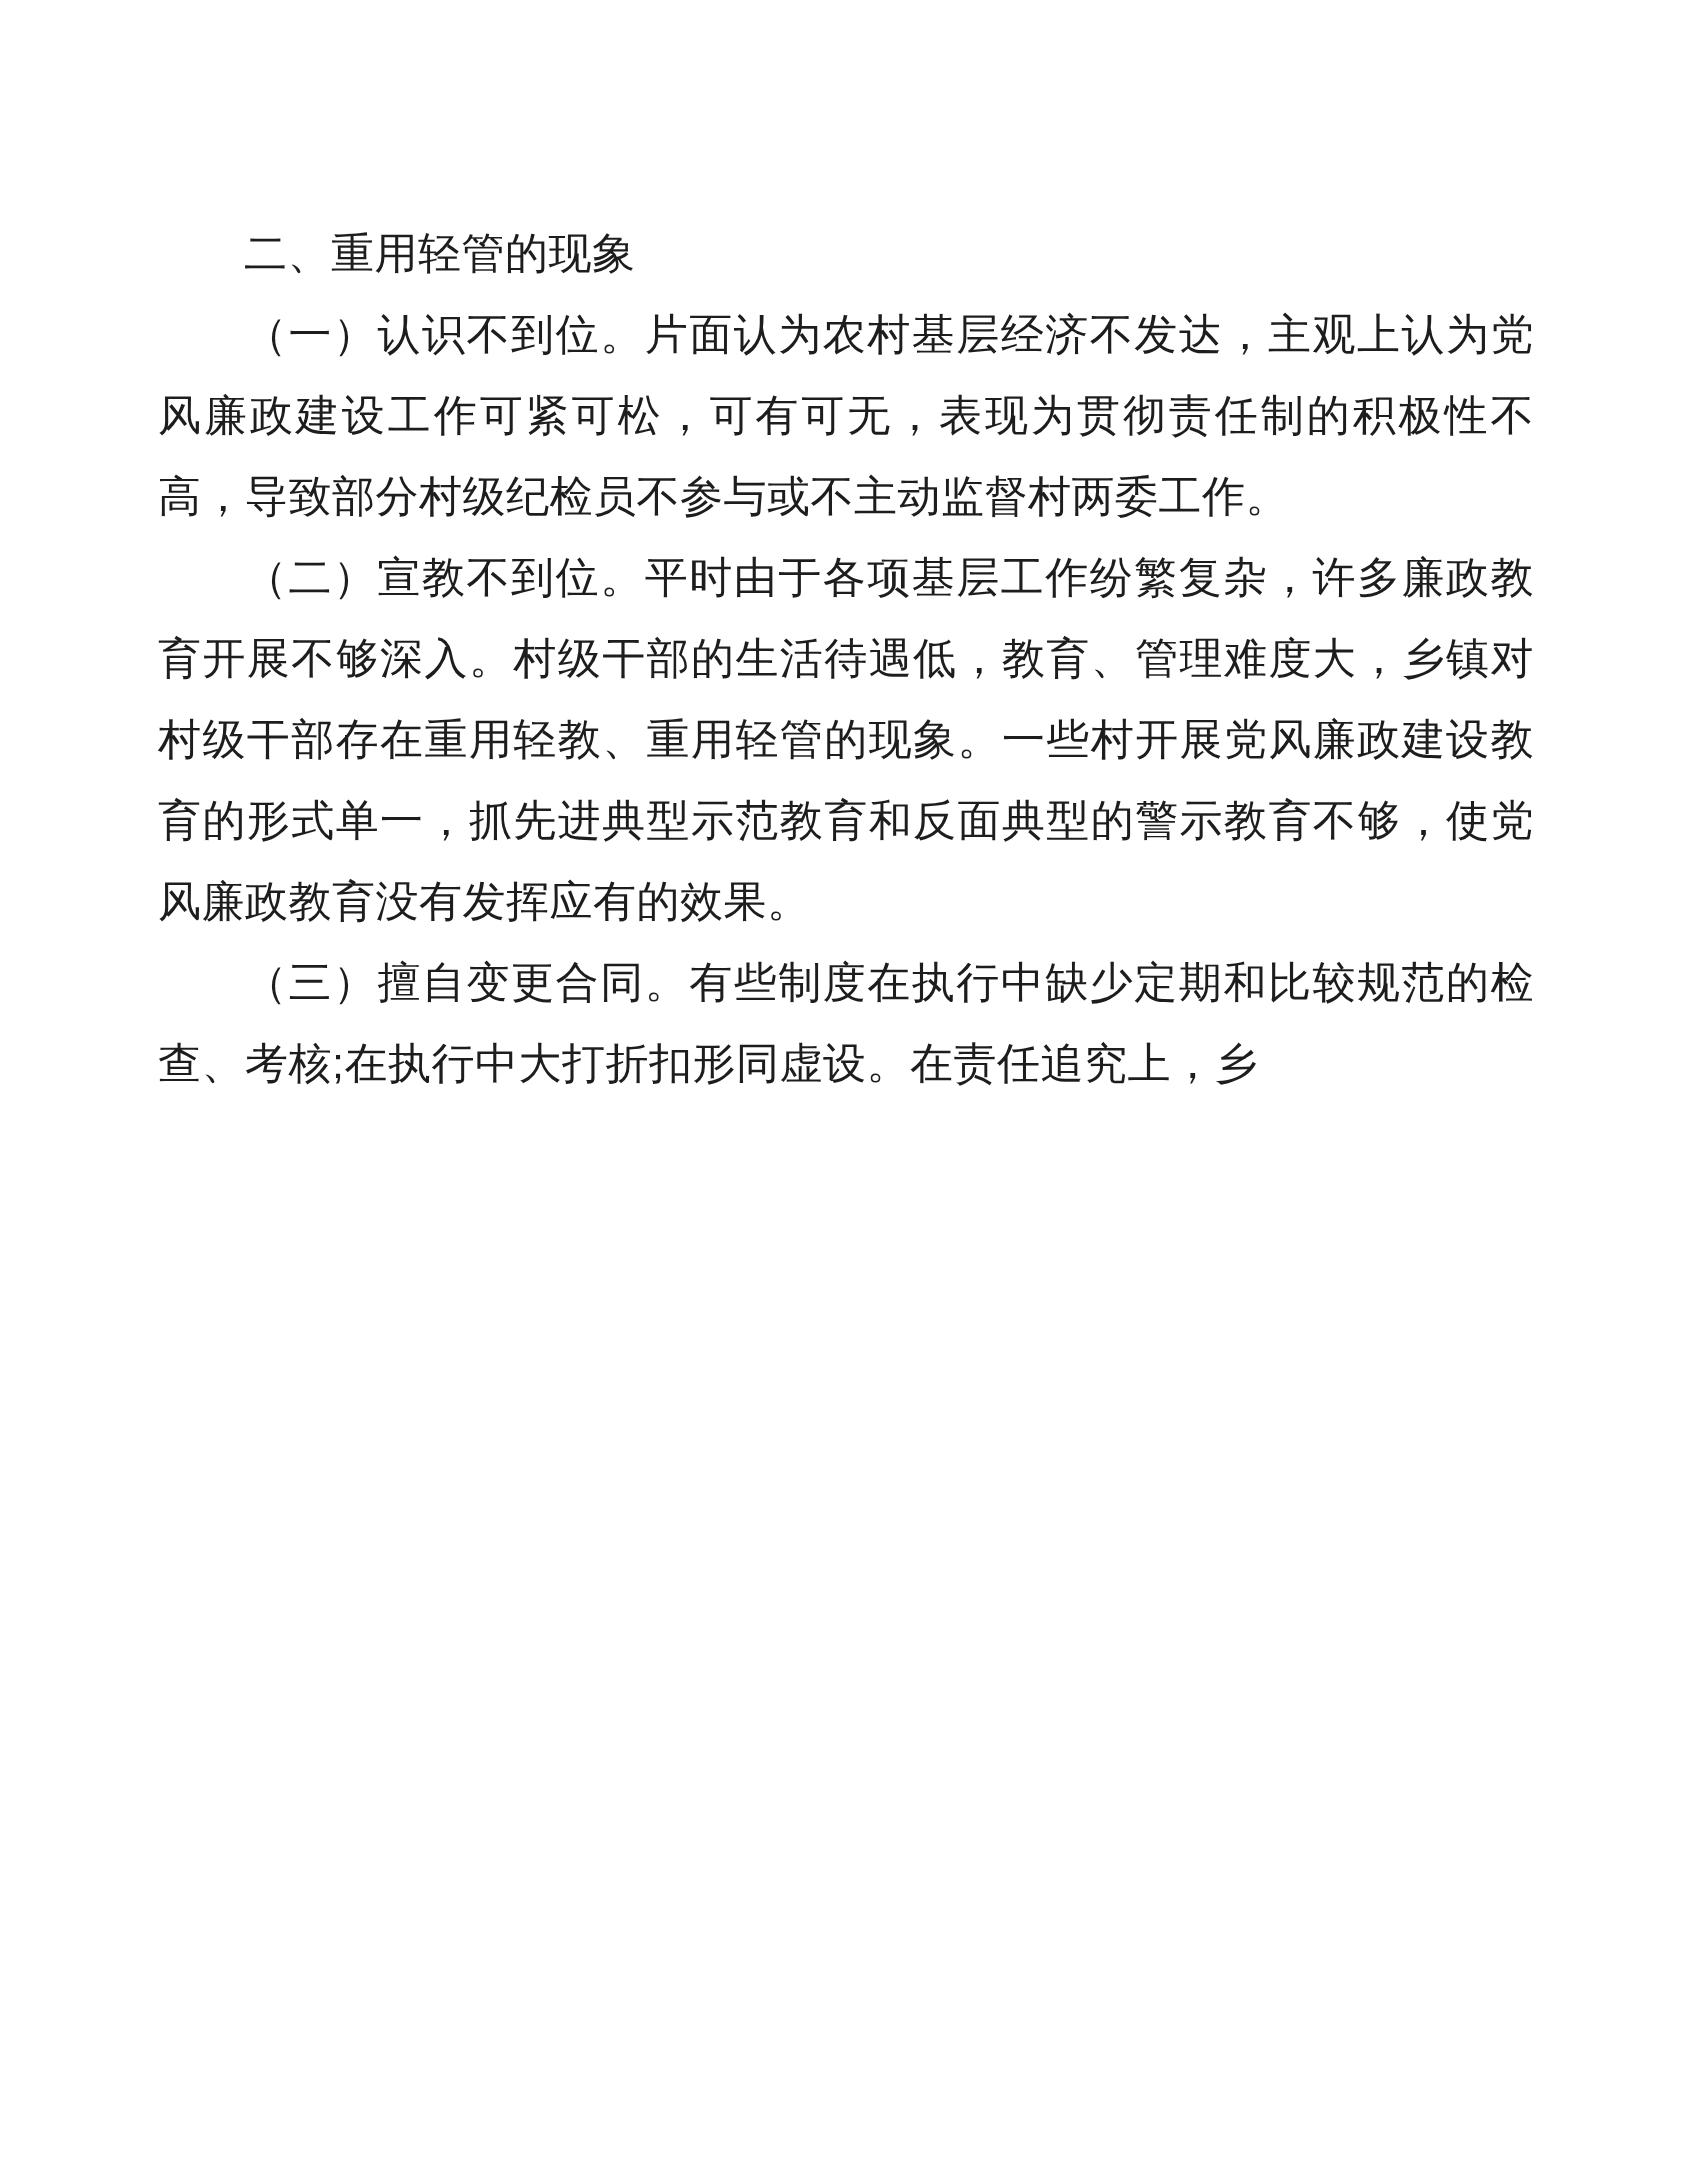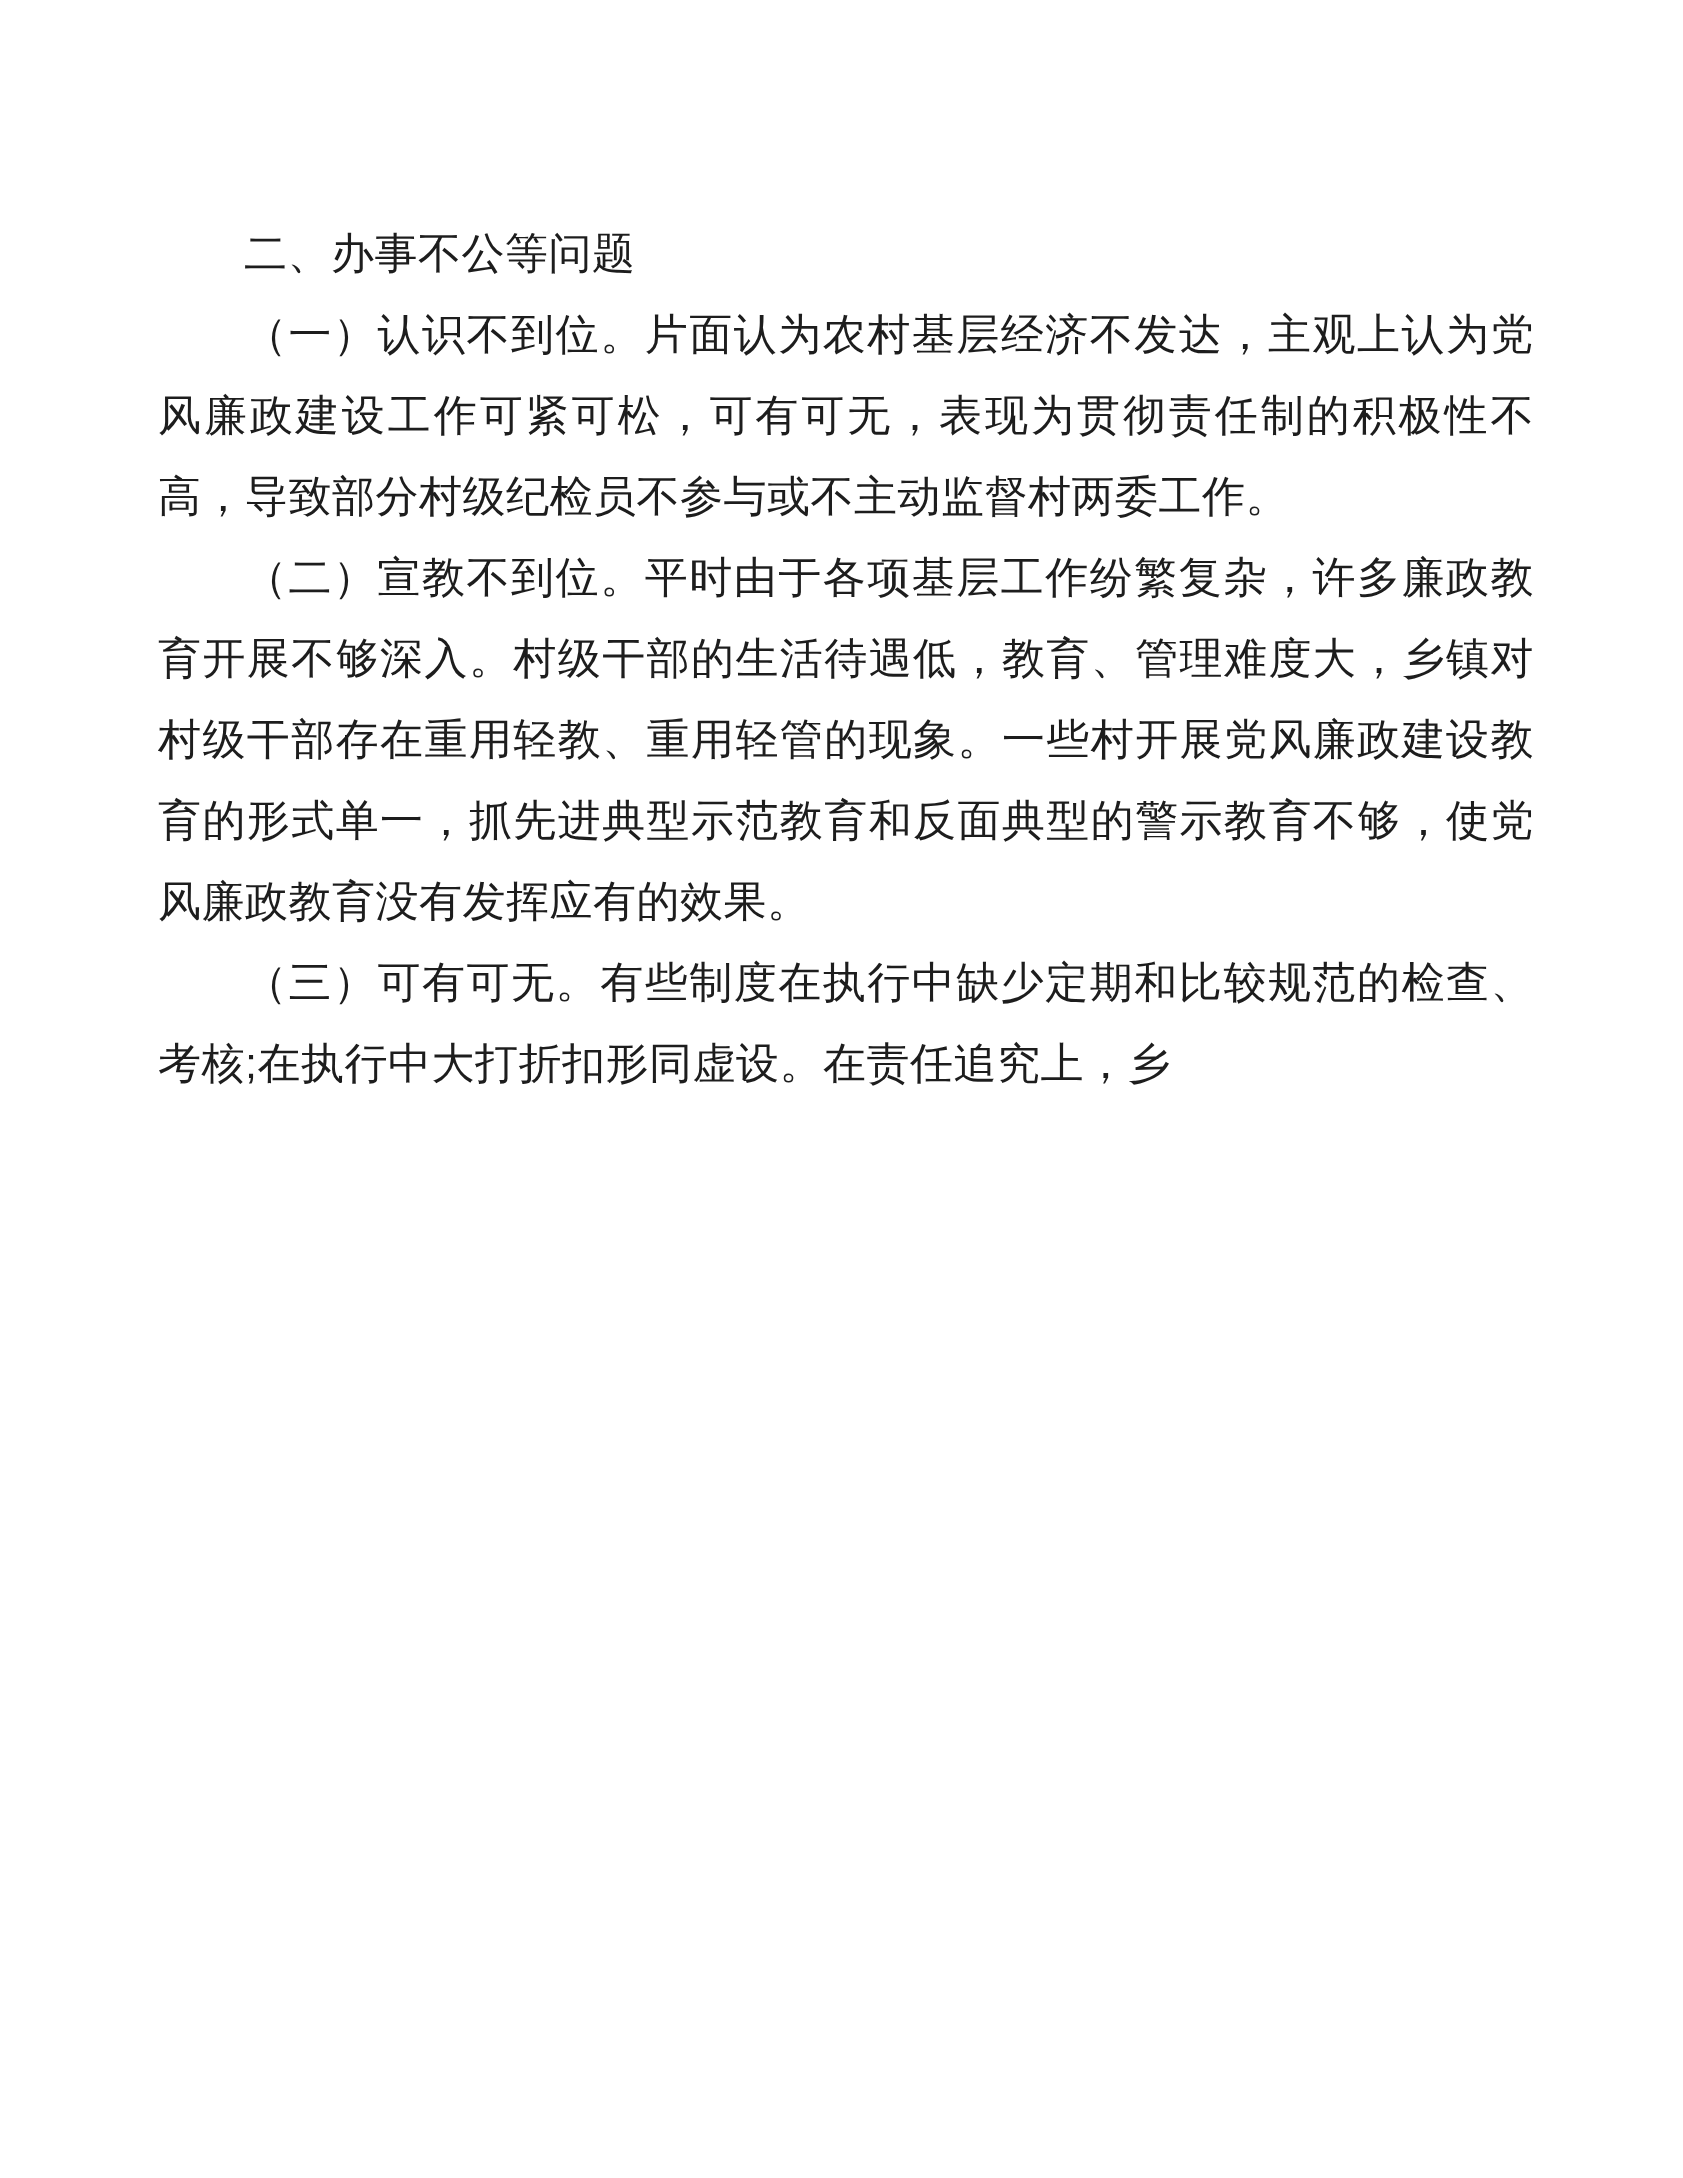--- a/index.html
+++ b/index.html
@@ -32,19 +32,19 @@
     text-justify: inter-ideograph;
     text-indent: 2em;
     letter-spacing: 0.5px;
   }
 </style>
 </head>
 <body>
 
 <div class="page">
   <div class="content">
-    <div class="heading">二、办事不公等问题</div>
+    <div class="heading">二、重用轻管的现象</div>
     <p class="para">（一）认识不到位。片面认为农村基层经济不发达，主观上认为党风廉政建设工作可紧可松，可有可无，表现为贯彻责任制的积极性不高，导致部分村级纪检员不参与或不主动监督村两委工作。</p>
     <p class="para">（二）宣教不到位。平时由于各项基层工作纷繁复杂，许多廉政教育开展不够深入。村级干部的生活待遇低，教育、管理难度大，乡镇对村级干部存在重用轻教、重用轻管的现象。一些村开展党风廉政建设教育的形式单一，抓先进典型示范教育和反面典型的警示教育不够，使党风廉政教育没有发挥应有的效果。</p>
-    <p class="para">（三）可有可无。有些制度在执行中缺少定期和比较规范的检查、考核;在执行中大打折扣形同虚设。在责任追究上，乡</p>
+    <p class="para">（三）擅自变更合同。有些制度在执行中缺少定期和比较规范的检查、考核;在执行中大打折扣形同虚设。在责任追究上，乡</p>
   </div>
 </div>
 
 
 </body></html>

